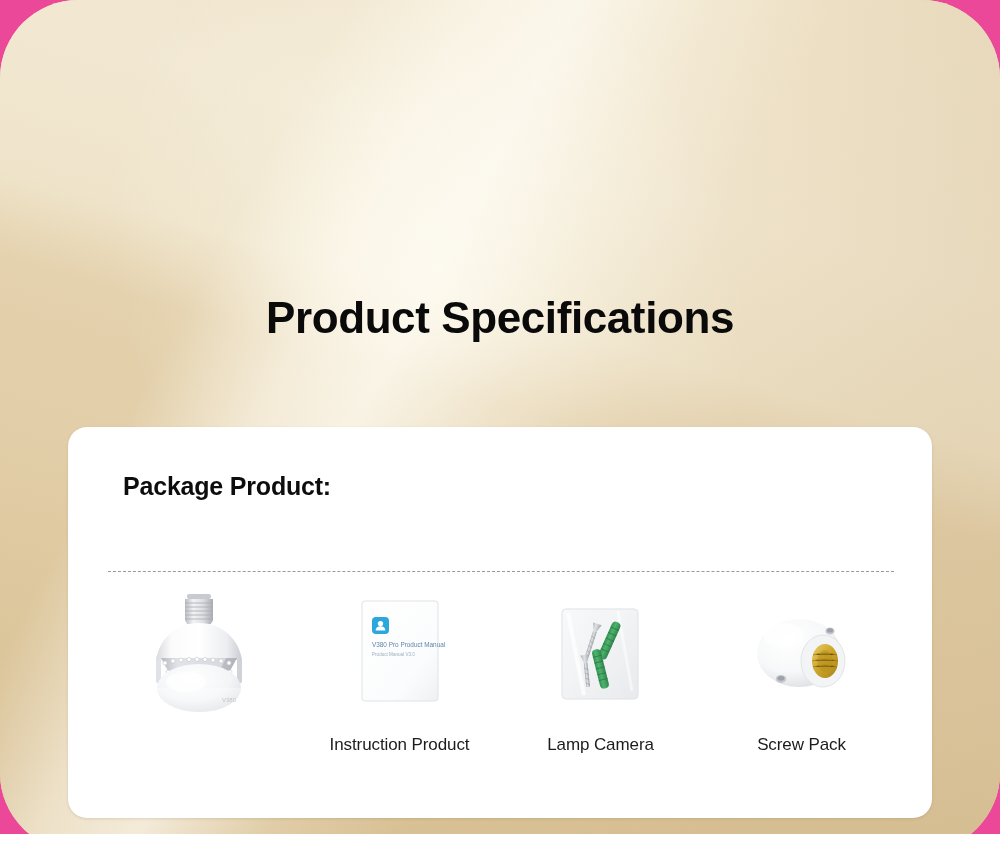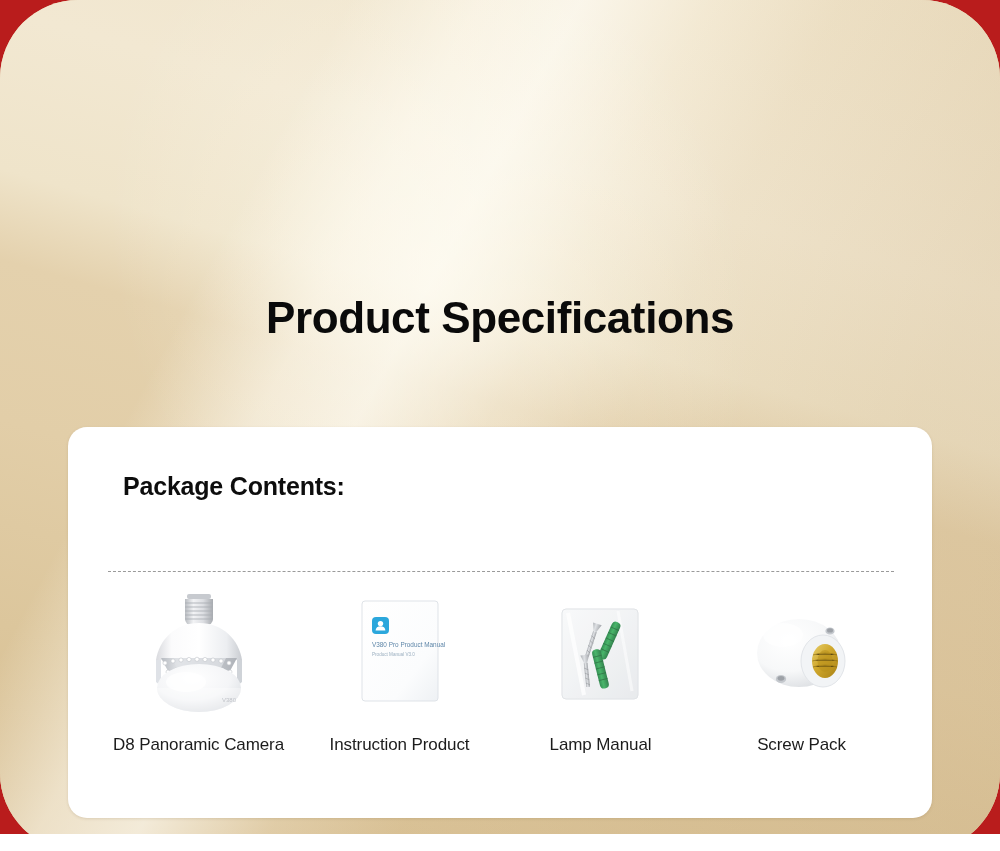--- a/index.html
+++ b/index.html
@@ -12,21 +12,21 @@
     height: 851px;
     font-family: "Liberation Sans", sans-serif;
     overflow: hidden;
   }
 
   
   .page {
     position: relative;
     width: 1000px;
     height: 834px;
-    background: #b91c1c;
+    background: #ec4899;
     overflow: hidden;
   }
 
   
   .backdrop {
     position: absolute;
     left: 0; top: 0;
     width: 1000px;
     height: 851px;
     border-radius: 78px;
@@ -168,21 +168,21 @@
 
 <div class="page">
 
   <div class="backdrop"></div>
   <div class="sheen"></div>
 
   <div class="page-title">Product Specifications</div>
 
   <div class="card">
 
-    <div class="section-title">Package Contents:</div>
+    <div class="section-title">Package Product:</div>
 
 
     <div class="divider"></div>
 
     <div class="items">
 
       <div class="item">
         <div class="thumb">
           <svg width="120" height="128" viewBox="0 0 120 128" aria-hidden="true">
             <defs>
@@ -250,21 +250,20 @@
 
             <path d="M17 70 L22 70 L22 96 L17 92 Z" fill="#dfe2e7"></path>
             <path d="M103 70 L98 70 L98 96 L103 92 Z" fill="#cfd3d8"></path>
 
             <ellipse cx="60" cy="98" rx="42" ry="24" fill="url(#domeG)"></ellipse>
             <ellipse cx="47" cy="92" rx="20" ry="10" fill="#ffffff" opacity="0.75"></ellipse>
             <path d="M18 98 a42 24 0 0 0 84 0 z" fill="#ffffff" opacity="0.35"></path>
             <text x="83" y="112" font-family="Liberation Sans, sans-serif" font-size="6" fill="#b9bcc2" opacity="0.85">V380</text>
           </svg>
         </div>
-        <div class="item-label">D8 Panoramic Camera</div>
       </div>
 
       <div class="item">
         <div class="thumb">
           <svg width="100" height="118" viewBox="0 0 100 118" aria-hidden="true">
             <defs>
               <linearGradient id="paperG" x1="0" y1="0" x2="1" y2="1">
                 <stop offset="0%" stop-color="#ffffff"></stop>
                 <stop offset="70%" stop-color="#fbfcfd"></stop>
                 <stop offset="100%" stop-color="#eef1f4"></stop>
@@ -353,21 +352,21 @@
                 <line x1="36.6" y1="73" x2="40.4" y2="75"></line>
                 <line x1="36.6" y1="78" x2="40.4" y2="80"></line>
                 <line x1="36.6" y1="83" x2="40.4" y2="85"></line>
                 <line x1="36.6" y1="88" x2="40.4" y2="90"></line>
               </g>
             </g>
 
             <path d="M14 14 h76 v90 h-76 z" fill="#ffffff" opacity="0.16"></path>
           </svg>
         </div>
-        <div class="item-label">Lamp Manual</div>
+        <div class="item-label">Lamp Camera</div>
       </div>
 
       <div class="item">
         <div class="thumb">
           <svg width="110" height="118" viewBox="0 0 110 118" aria-hidden="true">
             <defs>
               <radialGradient id="socketG" cx="38%" cy="32%" r="78%">
                 <stop offset="0%" stop-color="#ffffff"></stop>
                 <stop offset="58%" stop-color="#f7f8f9"></stop>
                 <stop offset="100%" stop-color="#d8dbdf"></stop>

